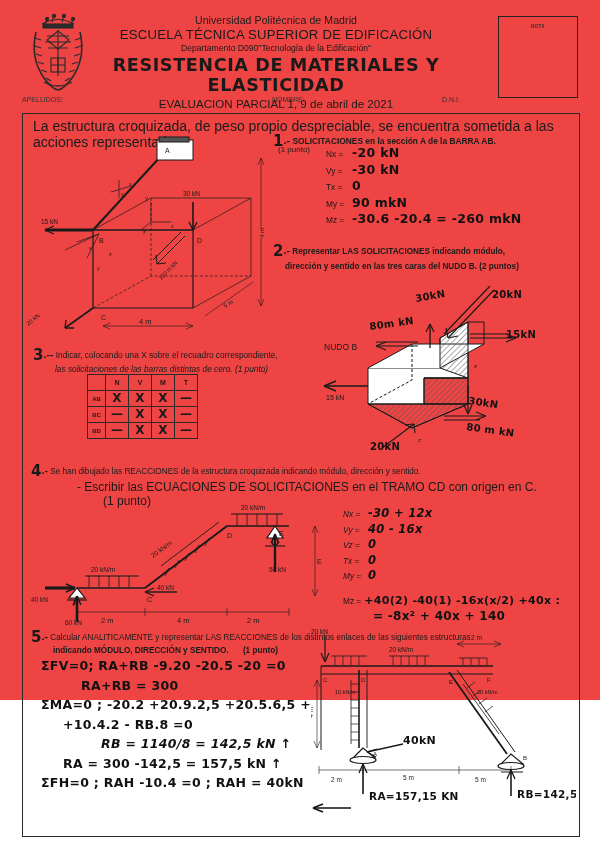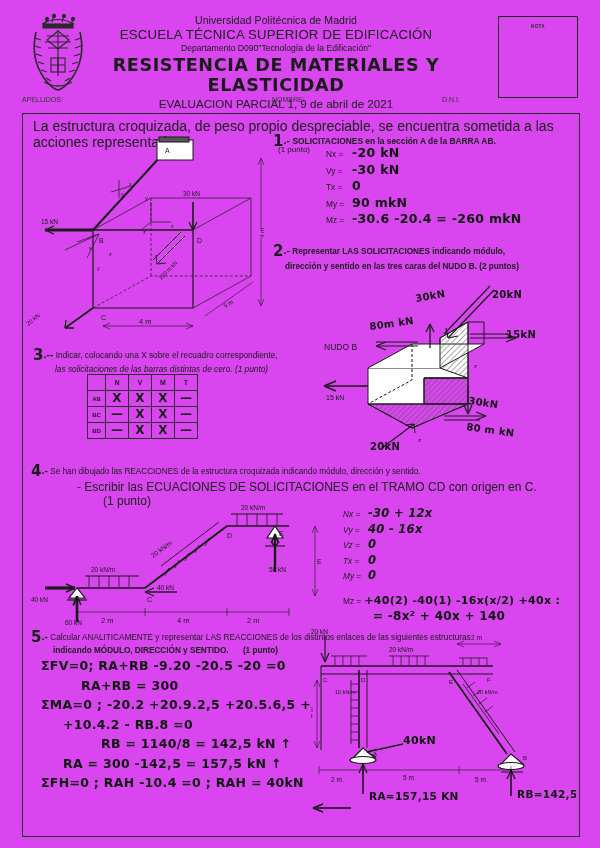--- a/index.html
+++ b/index.html
@@ -1,17 +1,17 @@
 <!DOCTYPE html>
 <html><head>
 <meta charset="utf-8">
 <style>
   html,body{margin:0;padding:0;background:#fff;}
   body{width:600px;height:848px;font-family:"Liberation Sans",sans-serif;color:#1a1a1a;position:relative;overflow:hidden;}
-  .page{position:relative;width:600px;height:848px;background:#d946ef;}
+  .page{position:relative;width:600px;height:700px;background:#ef4444;}
 
   
   .header{position:relative;height:112px;}
   .crest{position:absolute;left:22px;top:12px;width:72px;height:80px;}
   .hdr-text{position:absolute;left:100px;top:14px;width:352px;text-align:center;}
   .l-uni{font-size:10.5px;letter-spacing:.1px;}
   .l-escuela{font-size:13.2px;letter-spacing:.2px;margin-top:1px;}
   .l-depto{font-size:8.6px;margin-top:1px;}
   .l-title{font-size:17.6px;font-weight:bold;letter-spacing:.6px;margin-top:2px;font-family:"DejaVu Sans",sans-serif;}
   .l-eval{font-size:11.6px;margin-top:2px;}
@@ -64,21 +64,21 @@
   .q4mzr{position:absolute;left:350px;top:495px;font-size:12px;white-space:nowrap;}
 
   
   .q5{position:absolute;left:8px;top:514px;width:545px;}
   .q5 .a{font-size:8.2px;}
   .q5 .b{font-size:8.2px;margin-left:22px;font-weight:bold;}
   .q5calc{position:absolute;left:18px;top:542px;width:300px;}
   .q5calc .ln{font-size:12.5px;line-height:19.5px;white-space:nowrap;}
   .q5calc .ind{padding-left:40px;}
   .q5calc .ind2{padding-left:22px;}
-  .q5calc .ind3{padding-left:60px;}
+  .q5calc .ind3{padding-left:60px;font-style:italic;}
 
   svg{display:block;}
   .figbox{position:absolute;}
 </style>
 </head>
 <body>
 
 <div class="page">
 
   <div class="header">

